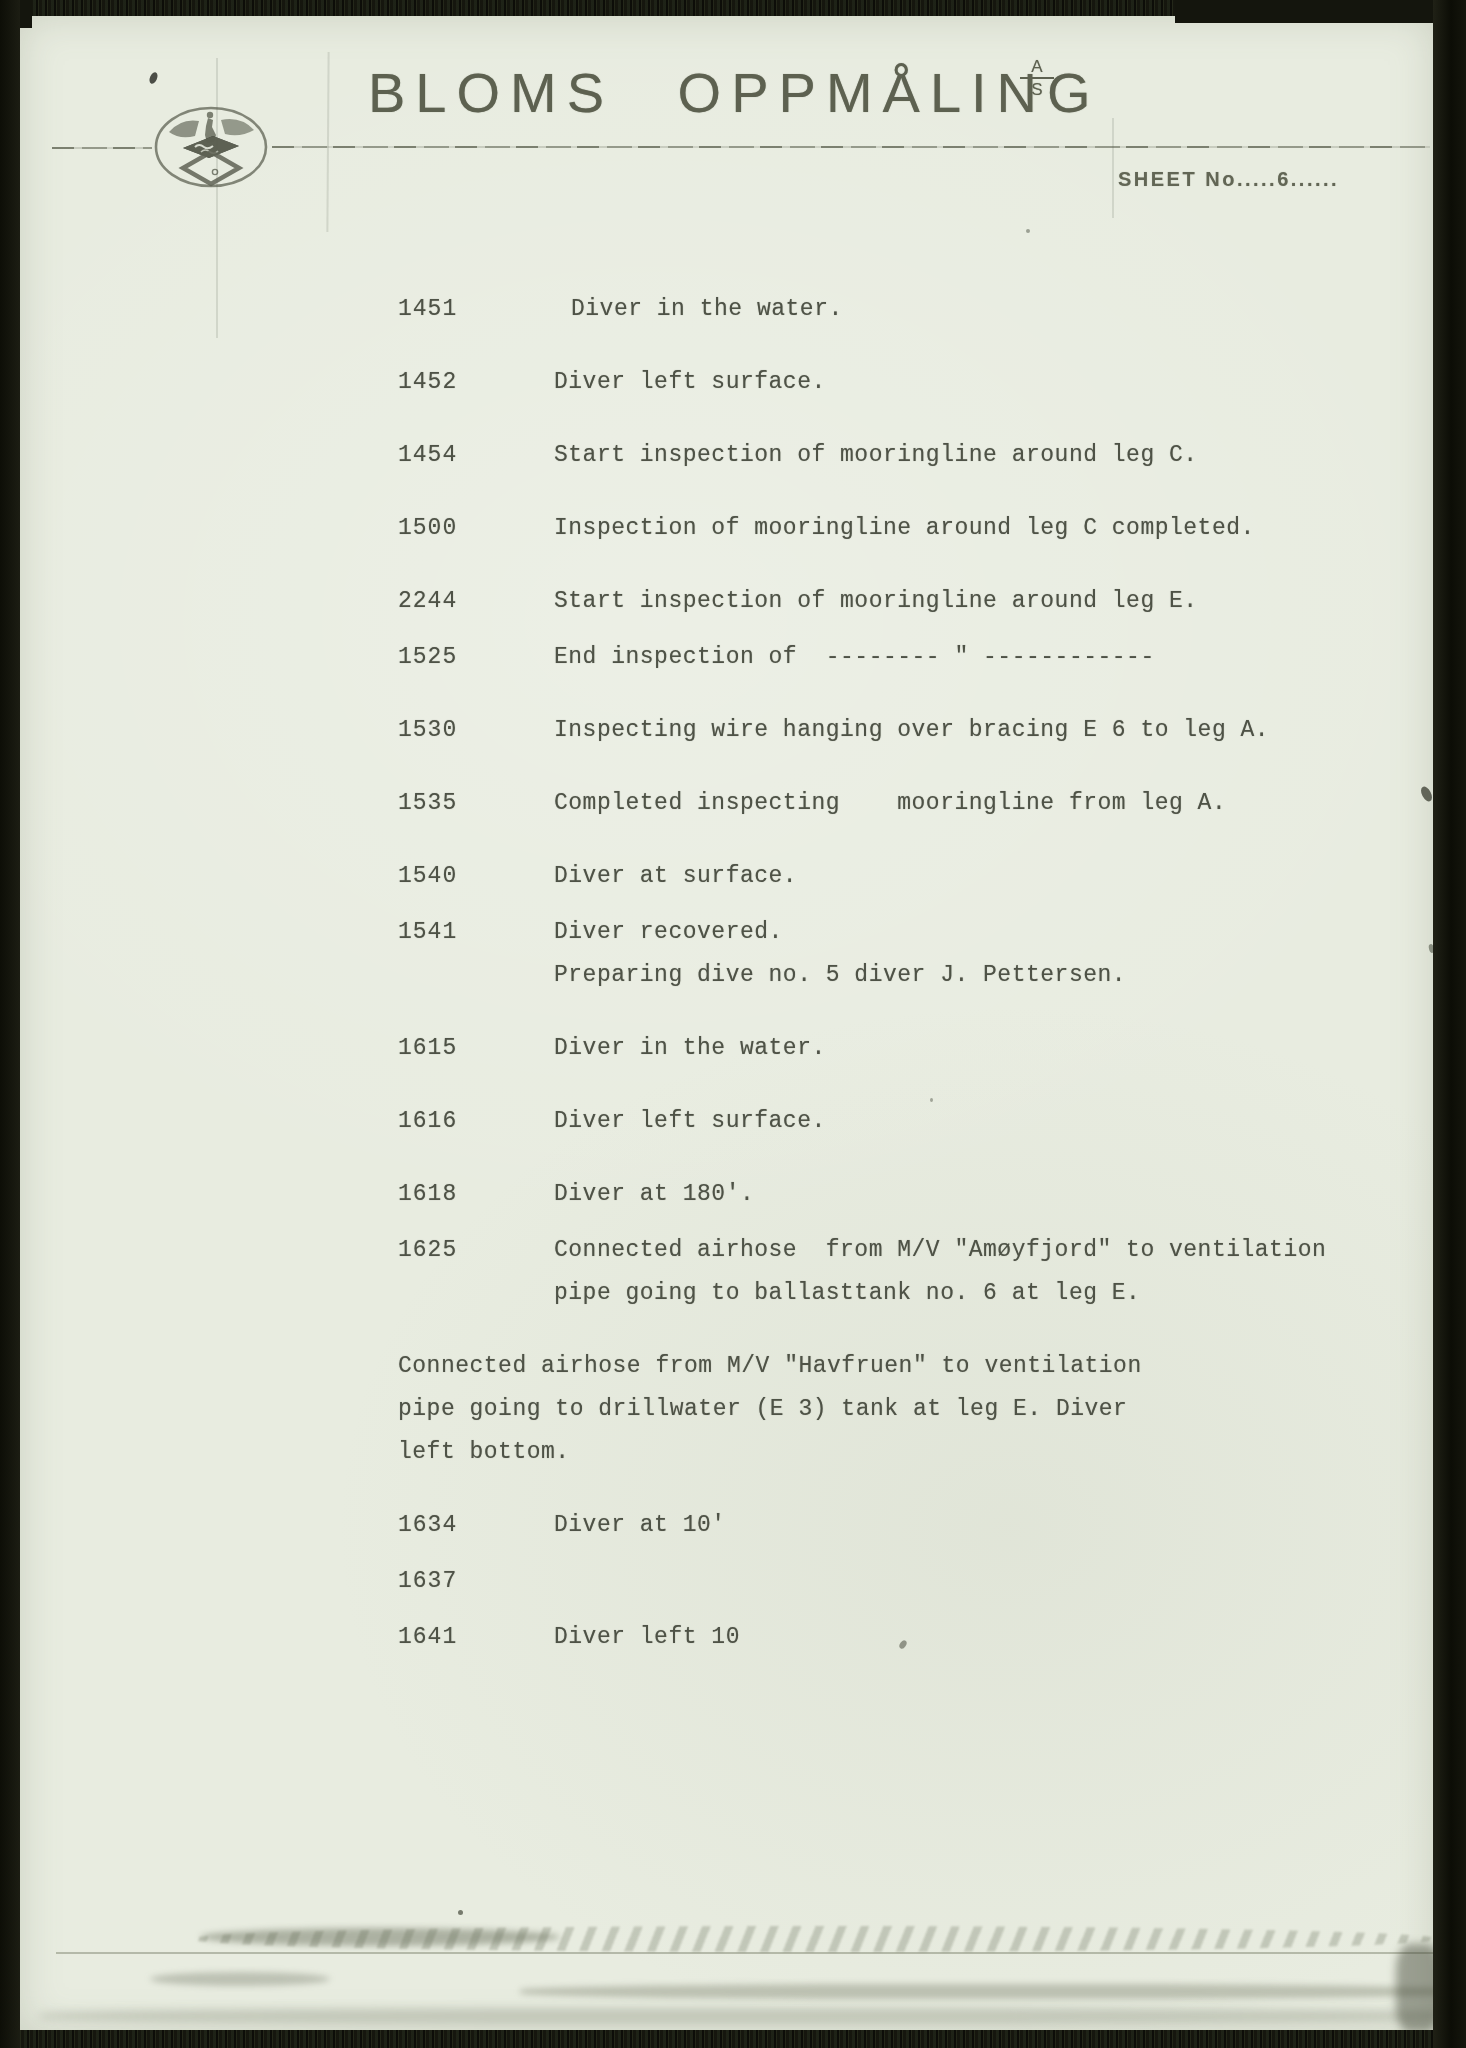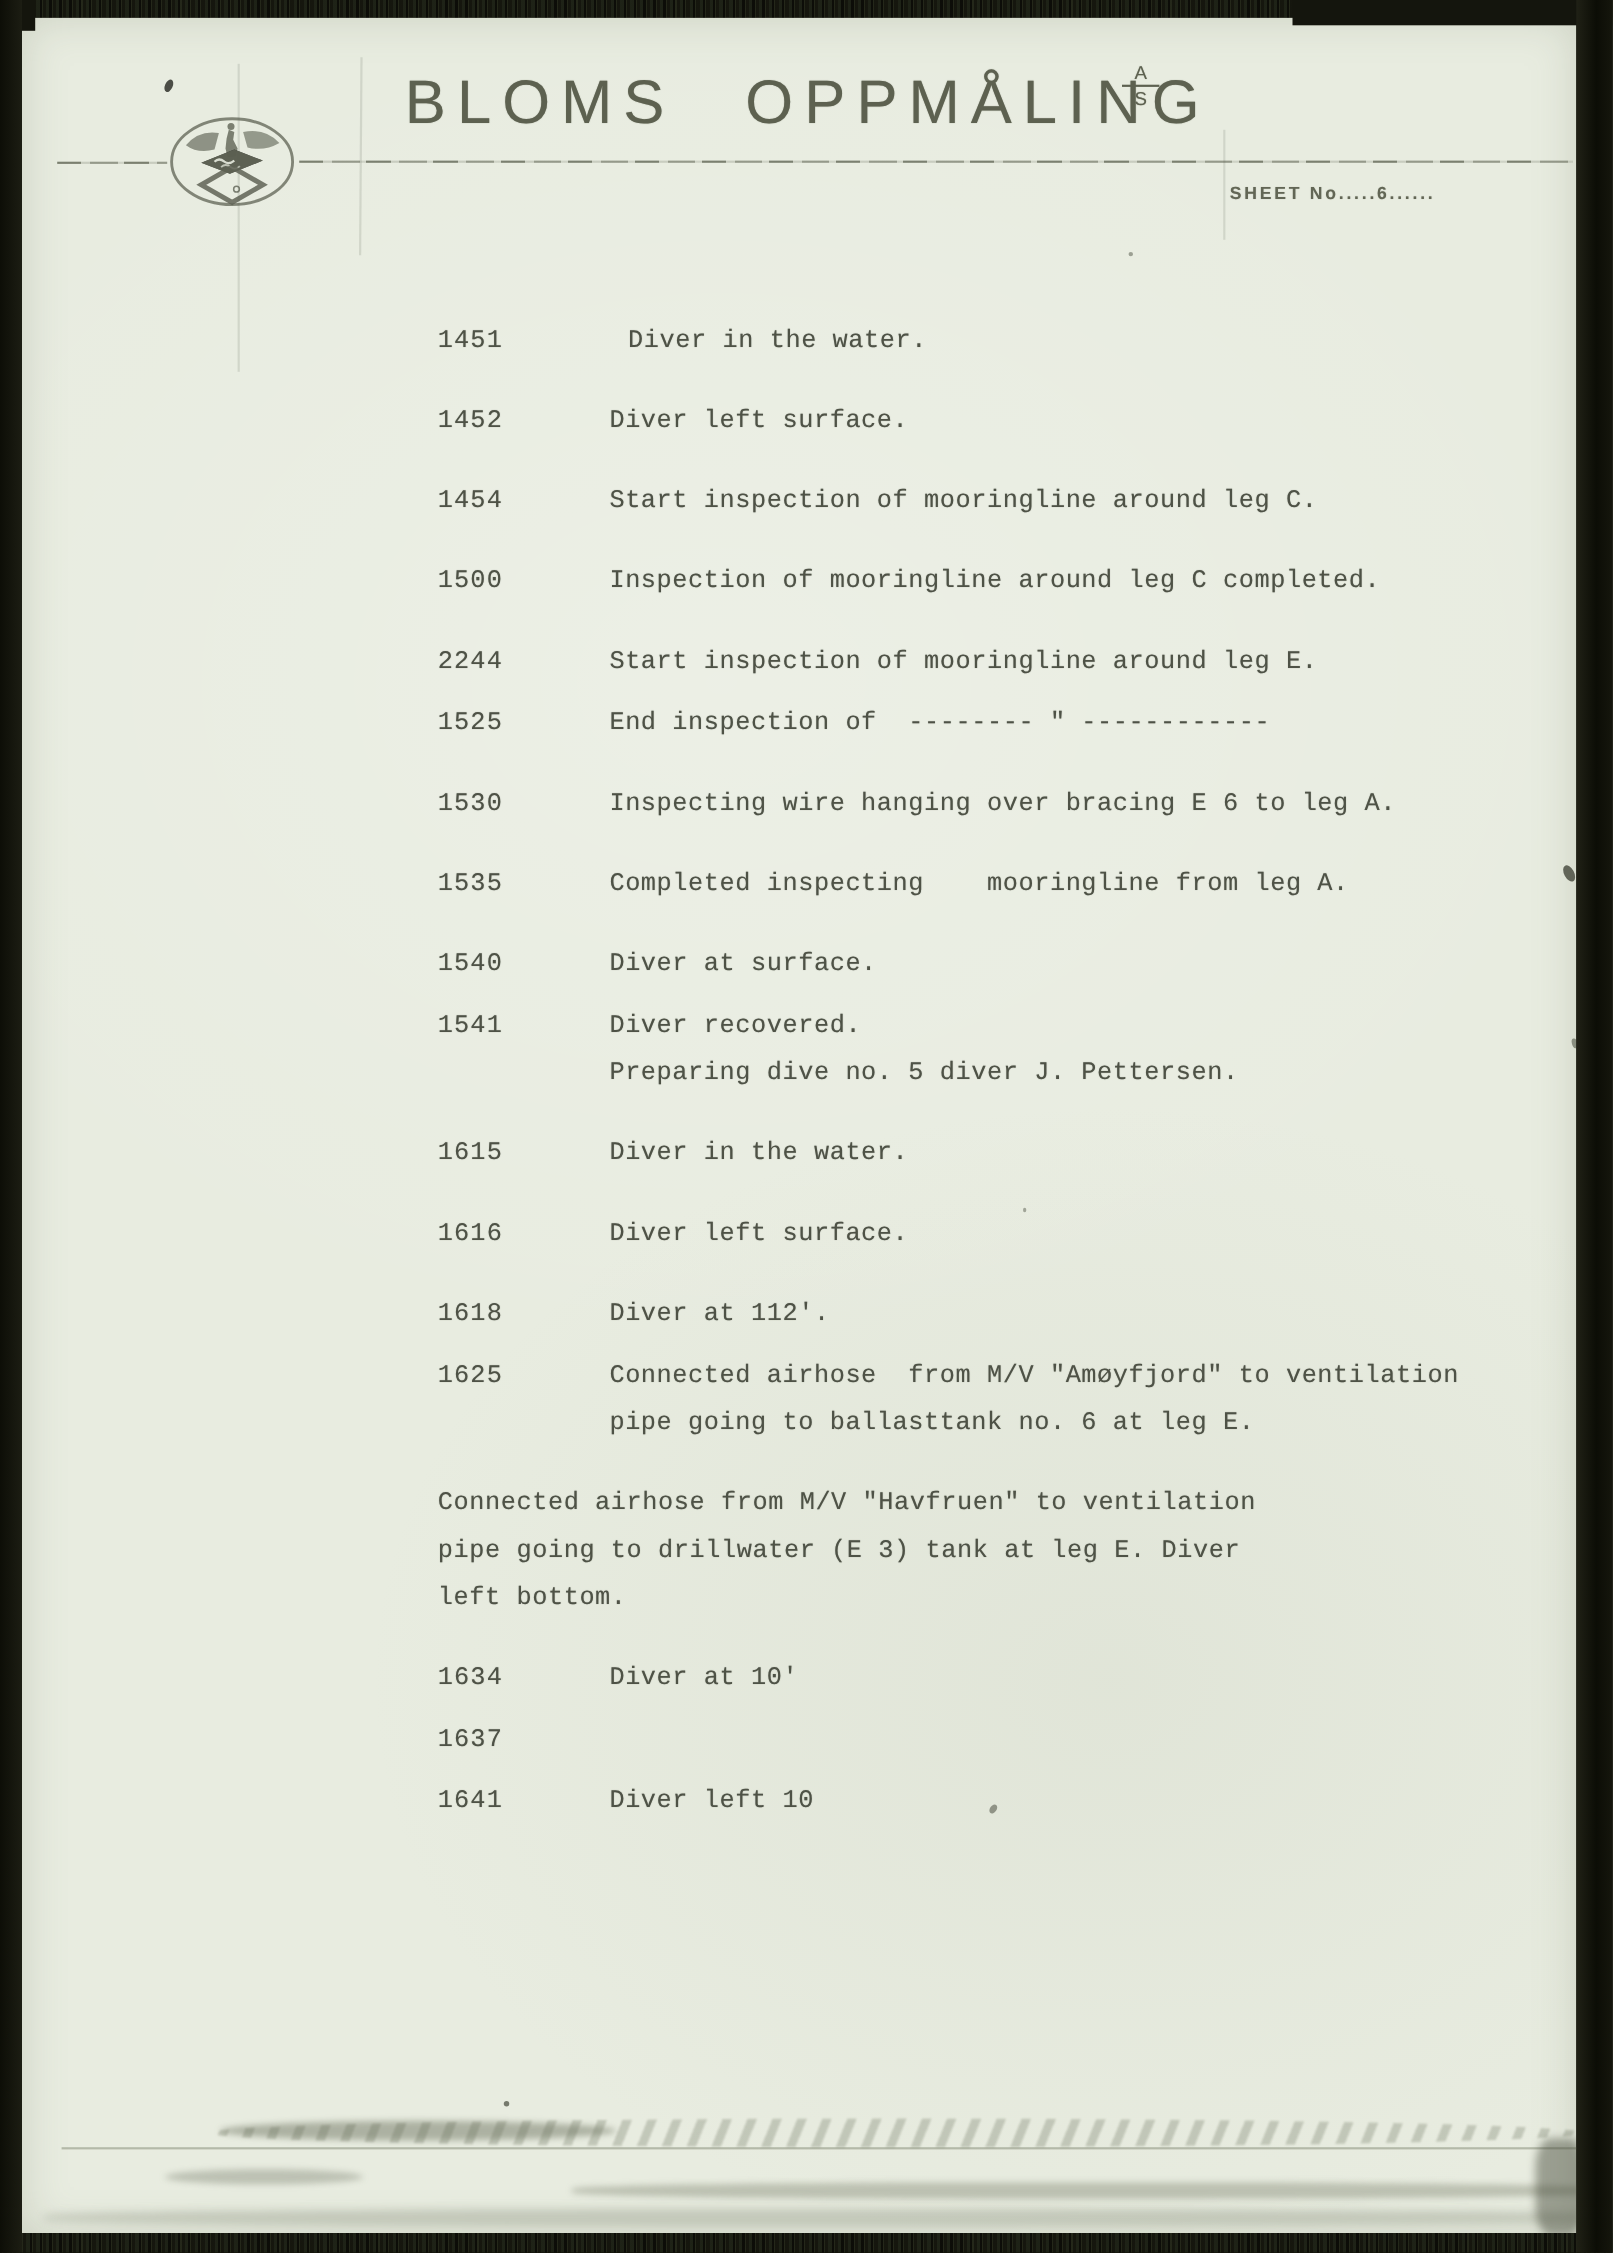--- a/index.html
+++ b/index.html
@@ -52,21 +52,21 @@
   .company-suffix .suffix-bottom { display:block; padding-top:2px; }
   .rule { position:absolute; height:2px; z-index:1;
     background:repeating-linear-gradient(90deg,
       rgba(104,109,92,.85) 0 22px, rgba(104,109,92,.25) 22px 30px, rgba(104,109,92,.65) 30px 55px, rgba(104,109,92,.2) 55px 61px);
   }
   .rule-left  { left:52px;  top:147px; width:100px; }
   .rule-right { left:272px; top:146px; width:1158px; }
   .sheet-no {
     position:absolute; left:1118px; top:168px;
     font-family:"Liberation Sans", sans-serif;
-    font-size:16px; letter-spacing:2.5px; color:#626655; font-weight:700;
+    font-size:20px; letter-spacing:2.5px; color:#626655; font-weight:700;
     text-shadow:0 0 1px rgba(98,102,85,.4);
     white-space:pre; z-index:2;
   }
   
   .logo { position:absolute; left:153px; top:104px; width:116px; height:86px; z-index:2; opacity:.88; }
   
   .log {
     position:absolute; left:398px; top:288px; width:980px;
     font-size:23px; color:#4e5246; z-index:2;
     text-shadow:0 0 1px rgba(78,82,70,.45);
@@ -212,21 +212,21 @@
       </div>
       <div class="log-row">
         <div class="log-time">1616</div>
         <div class="log-lines">
           <div class="log-line">Diver left surface.</div>
         </div>
       </div>
       <div class="log-row">
         <div class="log-time">1618</div>
         <div class="log-lines">
-          <div class="log-line">Diver at 112'.</div>
+          <div class="log-line">Diver at 180'.</div>
         </div>
       </div>
       <div class="log-row">
         <div class="log-time">1625</div>
         <div class="log-lines">
           <div class="log-line">Connected airhose  from M/V "Amøyfjord" to ventilation</div>
           <div class="log-line">pipe going to ballasttank no. 6 at leg E.</div>
         </div>
       </div>
       <div class="log-row">

